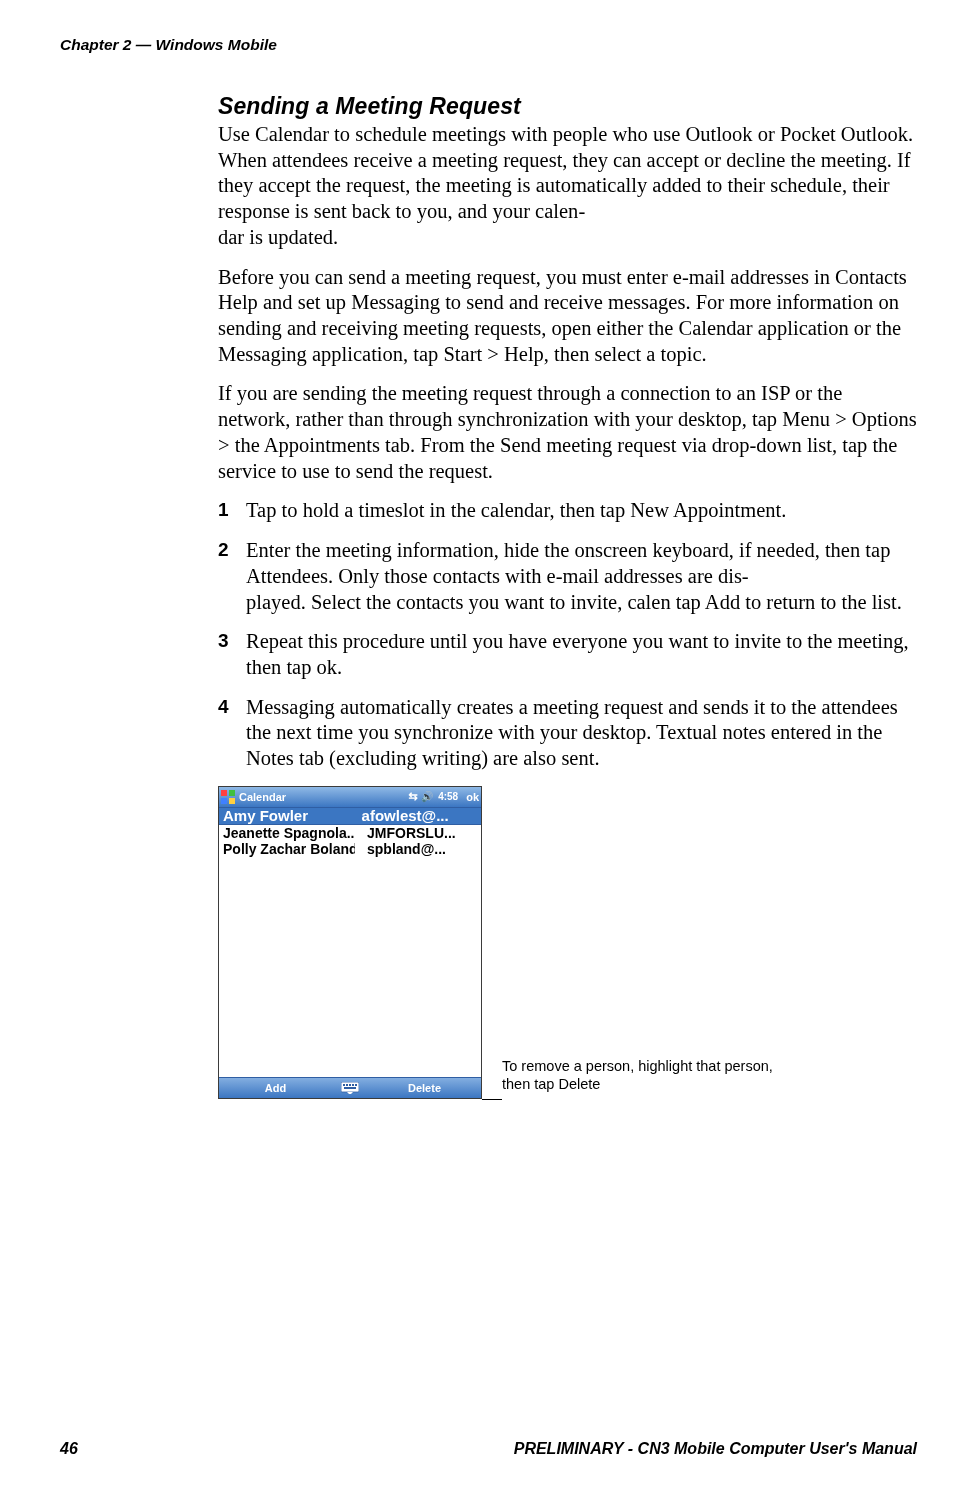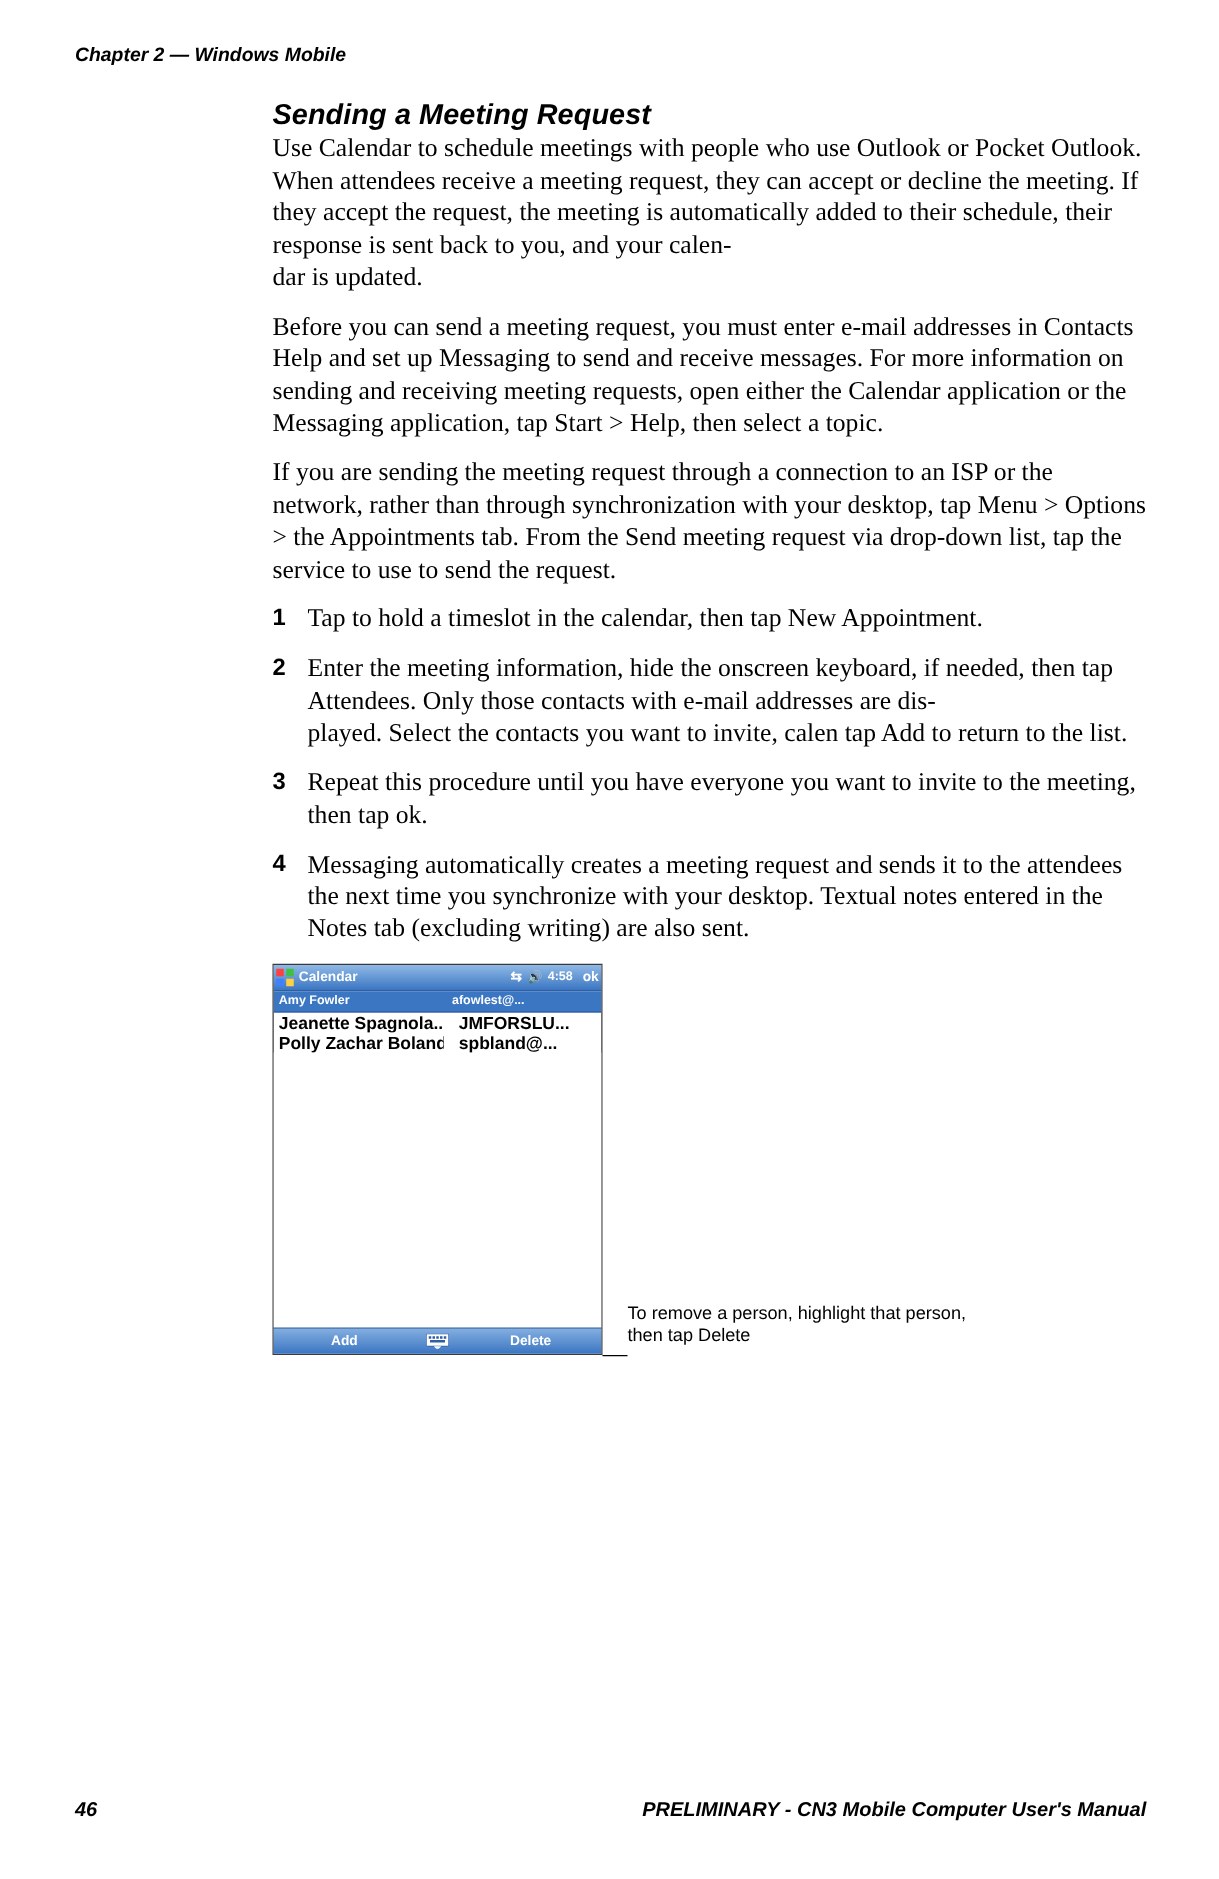--- a/index.html
+++ b/index.html
@@ -18,21 +18,21 @@
     height: 1503px;
     box-sizing: border-box;
     padding: 36px 60px 40px 60px;
   }
   .running-head {
     font-family: Arial, Helvetica, sans-serif;
     font-weight: bold;
     font-style: italic;
     font-size: 15.5px;
     color: #000;
-    margin-bottom: 24px;
+    margin-bottom: 39px;
   }
   .content {
     margin-left: 158px;
     width: 700px;
   }
   .section-title {
     font-family: Arial, Helvetica, sans-serif;
     font-weight: 900;
     font-style: italic;
     font-size: 23px;
@@ -124,21 +124,21 @@
     font-size: 11px;
     margin-left: 4px;
   }
   .mock .sel-row {
     display: flex;
     align-items: center;
     height: 16px;
     background: #3b76c2;
     color: #fff;
     font-weight: bold;
-    font-size: 10px;
+    font-size: 15px;
     padding: 0 4px;
     border-bottom: 1px solid #2f5ea3;
   }
   .mock .sel-row .col1 { flex: 1.2; }
   .mock .sel-row .col2 { flex: 1; }
   .mock .list-row {
     display: flex;
     align-items: center;
     height: 16px;
     font-size: 14px;

